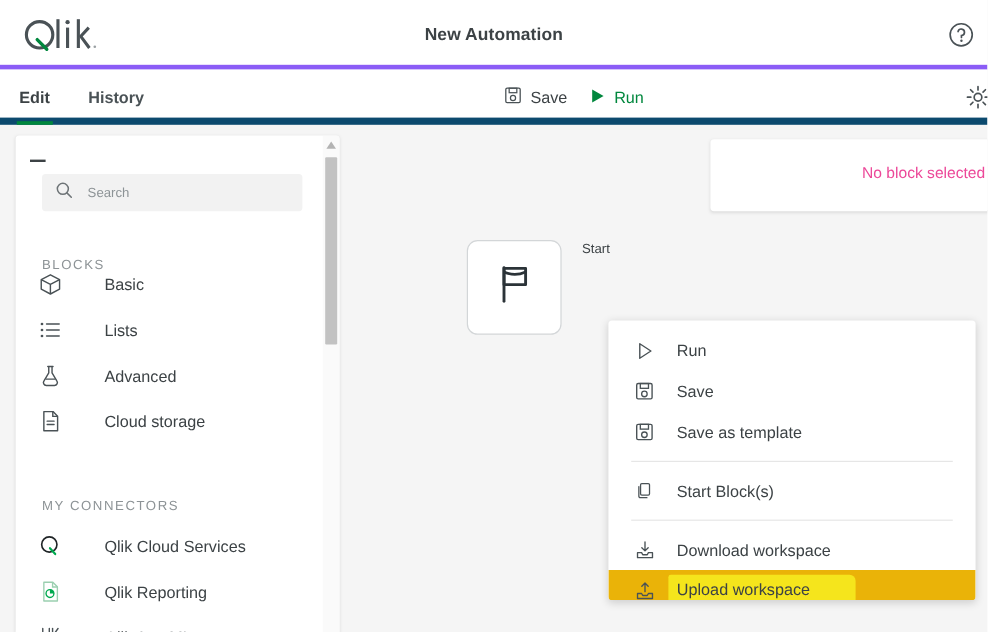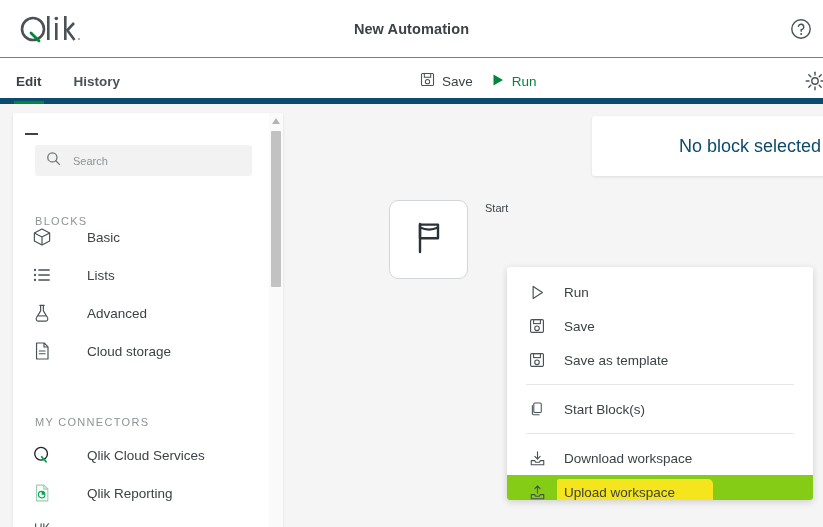--- a/index.html
+++ b/index.html
@@ -15,21 +15,21 @@
     width: 823px; height: 527px;
     background: #f5f5f5;
     overflow: hidden;
   }
 
   
   .header {
     position: absolute; left: 0; top: 0;
     width: 823px; height: 58px;
     background: #ffffff;
-    border-bottom: 1px solid #8b5cf6;
+    border-bottom: 4px solid #8b5cf6;
   }
   .logo {
     position: absolute; left: 14px; top: 11px;
     width: 80px; height: 36px;
   }
   .header-title {
     position: absolute; left: 0; top: 0;
     width: 823px; height: 58px;
     line-height: 58px;
     text-align: center;
@@ -201,22 +201,22 @@
   
   .info-panel {
     position: absolute; left: 592px; top: 116px;
     width: 245px; height: 60px;
     background: #ffffff;
     border-radius: 3px;
     box-shadow: 0 1px 3px rgba(0,0,0,.10);
   }
   .info-text {
     position: absolute; right: 16px; top: 20px;
-    font-size: 18px;
-    color: #0c4a6e;
+    font-size: 13px;
+    color: #ec4899;
   }
 
   
   .ctx-menu {
     position: absolute; left: 507px; top: 267px;
     width: 306px; height: 233px;
     background: #ffffff;
     border-radius: 3px;
     box-shadow: 0 2px 7px rgba(0,0,0,.16);
     overflow: hidden;
@@ -239,21 +239,21 @@
     font-size: 13.5px;
     color: #3c4245;
     position: relative;
     z-index: 2;
   }
   .ctx-sep {
     height: 1px;
     background: #e6e6e6;
     margin: 7px 19px 7px 19px;
   }
-  .ctx-item.highlighted { background: #84cc16; }
+  .ctx-item.highlighted { background: #eab308; }
   .hl-wrap { position: relative; display: inline-block; }
   .hl-wrap::before {
     content: "";
     position: absolute;
     left: -7px; right: -38px; top: -4px; bottom: -3px;
     background: #f5e51c;
     border-radius: 2px 5px 3px 4px;
     z-index: 1;
   }
 </style>

